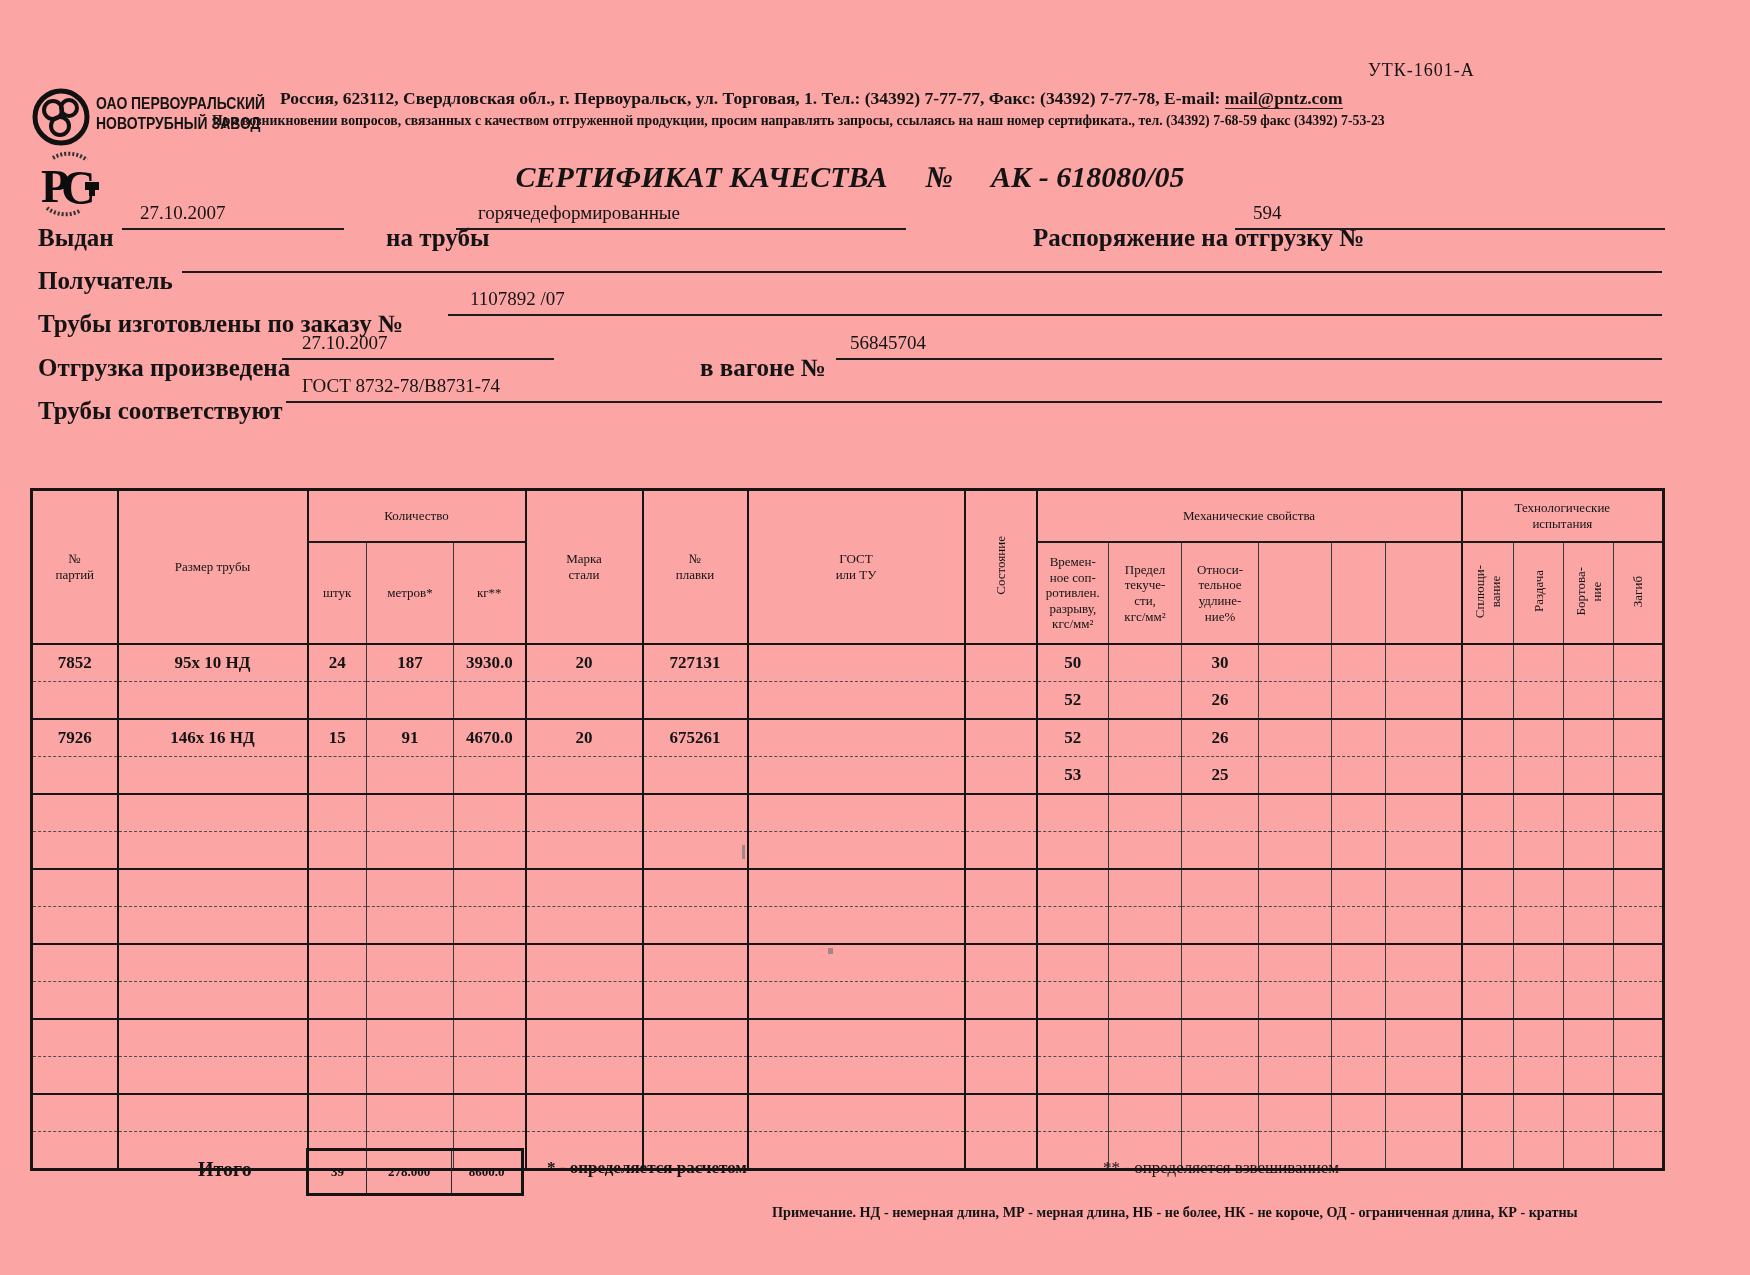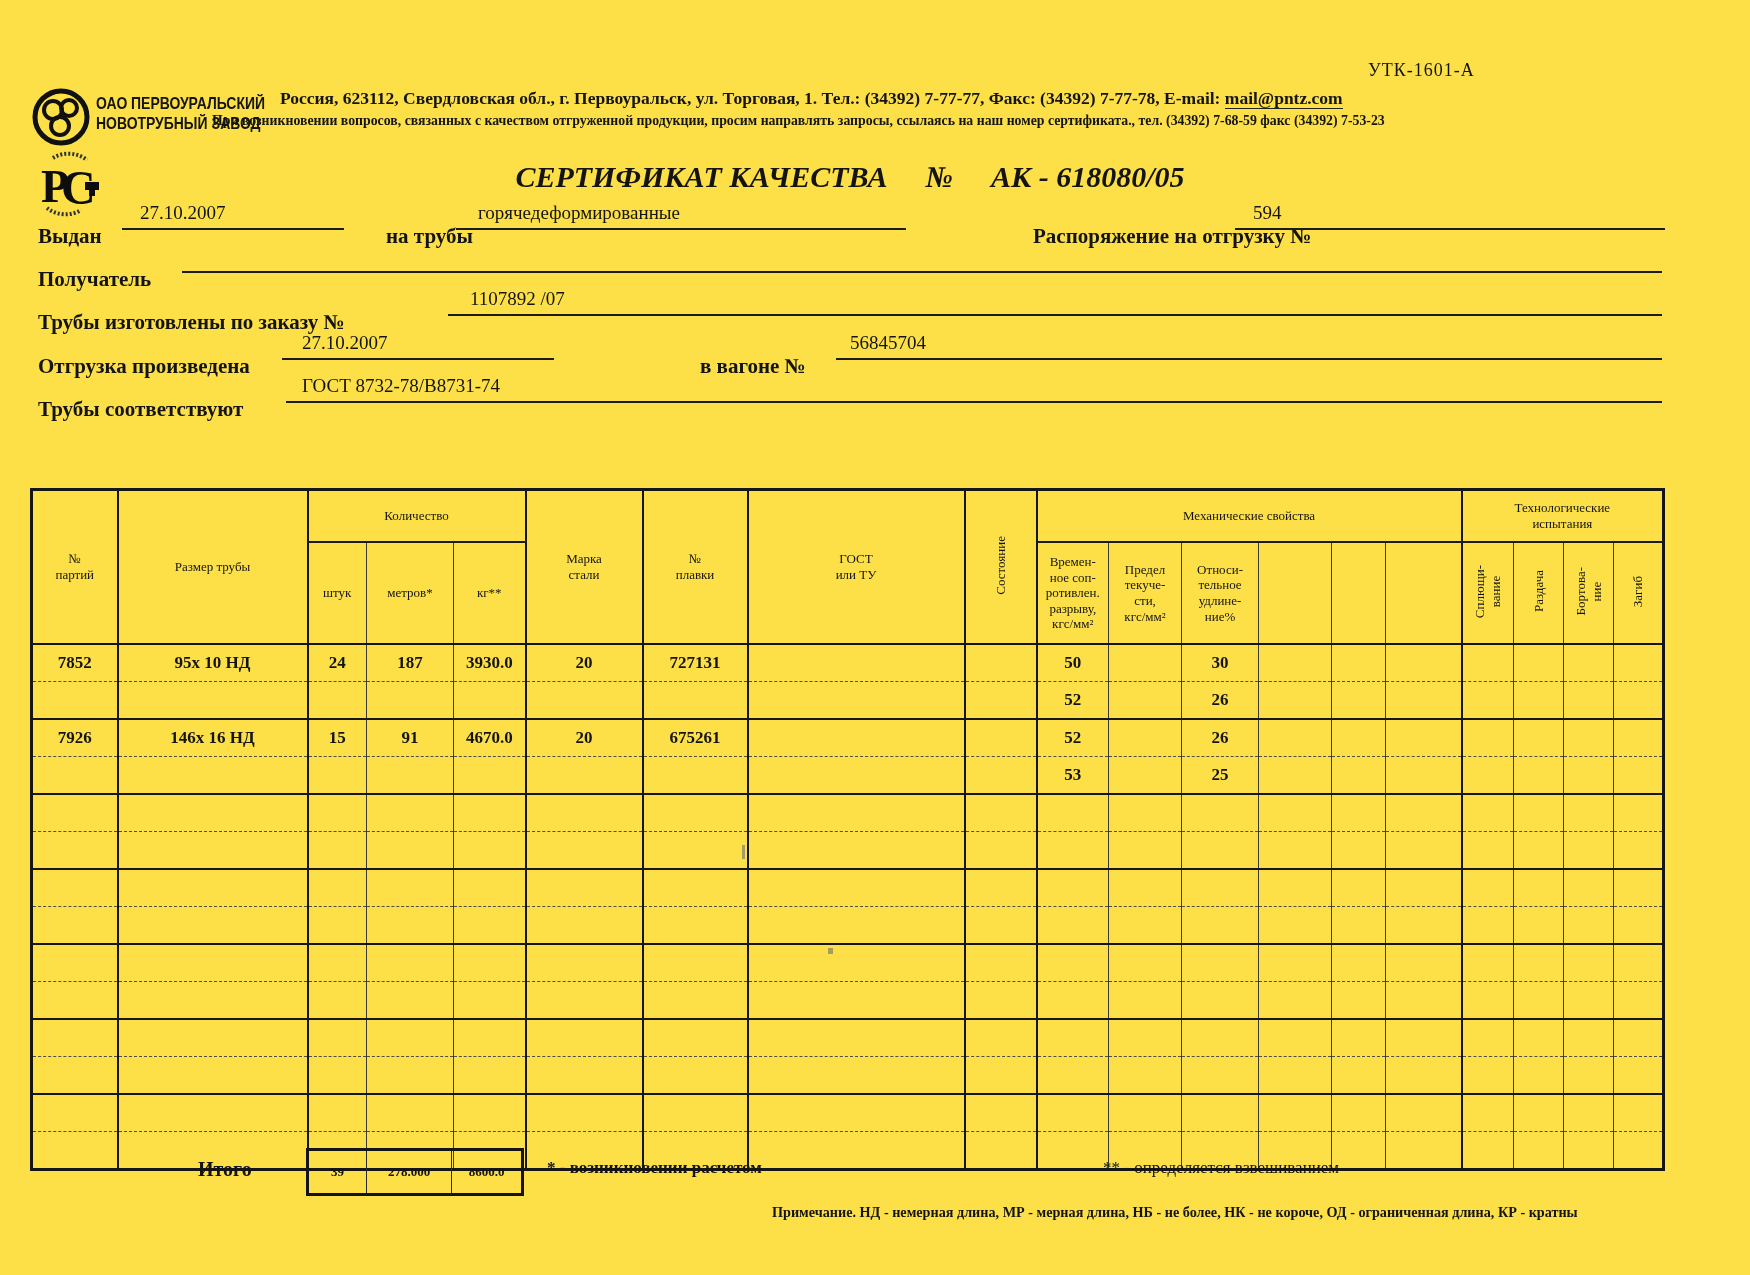--- a/index.html
+++ b/index.html
@@ -1,37 +1,37 @@
 <!DOCTYPE html>
 <html><head>
 <meta charset="utf-8">
 <style>
   html,body { margin:0; padding:0; background:#e8e8e8; }
   .page {
-    position:relative; width:1750px; height:1275px; background:#fde047;
+    position:relative; width:1750px; height:1275px; background:#fca5a5;
     font-family:"Liberation Serif", serif; color:#141414; overflow:hidden;
   }
   .abs { position:absolute; }
 
   
   .form-code { top:60px; left:1368px; font-size:18px; letter-spacing:1px; }
   .logo-svg { top:86px; left:30px; }
   .company { top:94px; left:96px; font-family:"Liberation Sans", sans-serif;
     font-weight:bold; font-size:17px; line-height:20px; letter-spacing:0px;
     transform:scaleX(0.82); transform-origin:left top; white-space:nowrap; }
   .addr1 { top:88px; left:280px; width:1180px; font-size:17.5px; font-weight:bold; white-space:nowrap; }
   .addr1 .email { border-bottom:1.5px solid #222; }
   .addr2 { top:113px; left:212px; width:1270px; font-size:13.8px; font-weight:bold; white-space:nowrap; }
   .rst { top:146px; left:33px; }
   .title { top:160px; left:350px; width:1000px; text-align:center;
     font-size:30px; font-weight:bold; font-style:italic; white-space:nowrap; }
   .title .t-gap { margin-left:38px; }
 
   
-  .flabel { font-size:21px; font-weight:bold; white-space:nowrap; }
+  .flabel { font-size:25px; font-weight:bold; white-space:nowrap; }
   .fval   { font-size:19px; white-space:nowrap; }
   .uline  { border-bottom:2px solid #1c1c1c; height:28px; box-sizing:border-box; }
 
   
   table.cert { position:absolute; top:488px; left:30px; width:1632px;
     table-layout:fixed; border-collapse:collapse; border:3px solid #151515; }
   table.cert th, table.cert td {
     padding:0 2px; text-align:center; vertical-align:middle;
     border-left:1px solid #2a2a2a; font-weight:normal; overflow:hidden;
   }
@@ -484,20 +484,20 @@
         </tr>
       </tbody>
   </table>
 
   <div class="abs totals-label">Итого</div>
   <div class="abs totals-box">
     <div class="tcell tc1">39</div>
     <div class="tcell tc2">278.000</div>
     <div class="tcell tc3">8600.0</div>
   </div>
-  <div class="abs fn-star">* - возникновении расчетом</div>
+  <div class="abs fn-star">* - определяется расчетом</div>
   <div class="abs fn-dstar">** - определяется взвешиванием</div>
   <div class="abs fn-note">Примечание. НД - немерная длина, МР - мерная длина, НБ - не более, НК - не короче, ОД - ограниченная длина, КР - кратны</div>
 
   <div class="abs speck" style="top:845px;left:742px;width:3px;height:14px"></div>
   <div class="abs speck" style="top:948px;left:828px;width:5px;height:6px"></div>
 
 </div>
 
 </body></html>

